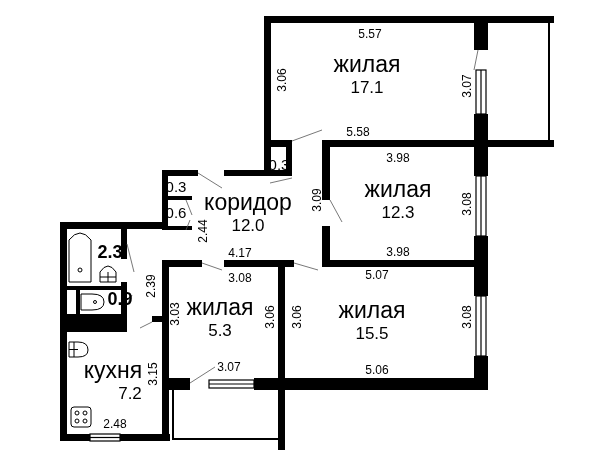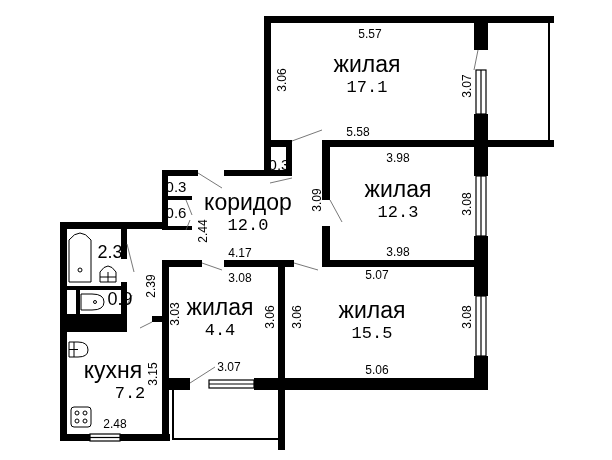--- a/index.html
+++ b/index.html
@@ -1,25 +1,25 @@
 <!DOCTYPE html>
 <html><head>
 <meta charset="utf-8">
 <style>
   html, body { margin:0; padding:0; background:#ffffff; }
   body { width:612px; height:460px; position:relative; overflow:hidden;
          font-family:"Liberation Sans", "DejaVu Sans", sans-serif; color:#000; }
   #plan { position:absolute; left:0; top:0; width:612px; height:460px; }
   .lbl { position:absolute; white-space:nowrap; line-height:1; color:#000; }
   .room-name { font-size:23px; transform:translate(-50%,-50%); }
-  .room-area { font-size:17px; transform:translate(-50%,-50%);font-family:Liberation Mono, monospace; }
+  .room-area { font-size:17px; transform:translate(-50%,-50%); }
   .dim { font-size:12px; transform:translate(-50%,-50%); }
   .dim.v { transform:translate(-50%,-50%) rotate(-90deg); }
   .small-area { font-size:15px; transform:translate(-50%,-50%); }
-  .big-area { font-size:18px; transform:translate(-50%,-50%); }
+  .big-area { font-size:18px; transform:translate(-50%,-50%);font-weight:bold; }
 </style>
 </head>
 <body>
 
 <svg id="plan" viewBox="0 0 612 460" xmlns="http://www.w3.org/2000/svg">
   <g fill="#000">
 
     <rect x="264" y="16" width="290" height="7"></rect>
     <rect x="264" y="16" width="7" height="130"></rect>
     <rect x="474" y="16" width="14" height="34"></rect>
@@ -131,21 +131,21 @@
 <div class="lbl room-name" style="left:367px;top:64px">жилая</div>
 <div class="lbl room-area" style="left:367px;top:87px">17.1</div>
 
 <div class="lbl room-name" style="left:398px;top:189px">жилая</div>
 <div class="lbl room-area" style="left:398px;top:212px">12.3</div>
 
 <div class="lbl room-name" style="left:248px;top:202px">коридор</div>
 <div class="lbl room-area" style="left:248px;top:225px">12.0</div>
 
 <div class="lbl room-name" style="left:220px;top:307px">жилая</div>
-<div class="lbl room-area" style="left:220px;top:330px">4.4</div>
+<div class="lbl room-area" style="left:220px;top:330px">5.3</div>
 
 <div class="lbl room-name" style="left:372px;top:310px">жилая</div>
 <div class="lbl room-area" style="left:372px;top:333px">15.5</div>
 
 <div class="lbl room-name" style="left:113px;top:370px">кухня</div>
 <div class="lbl room-area" style="left:130px;top:393px">7.2</div>
 
 <div class="lbl big-area" style="left:110px;top:252px">2.3</div>
 <div class="lbl big-area" style="left:120px;top:299px">0.9</div>
 <div class="lbl small-area" style="left:279px;top:164px">0.3</div>

